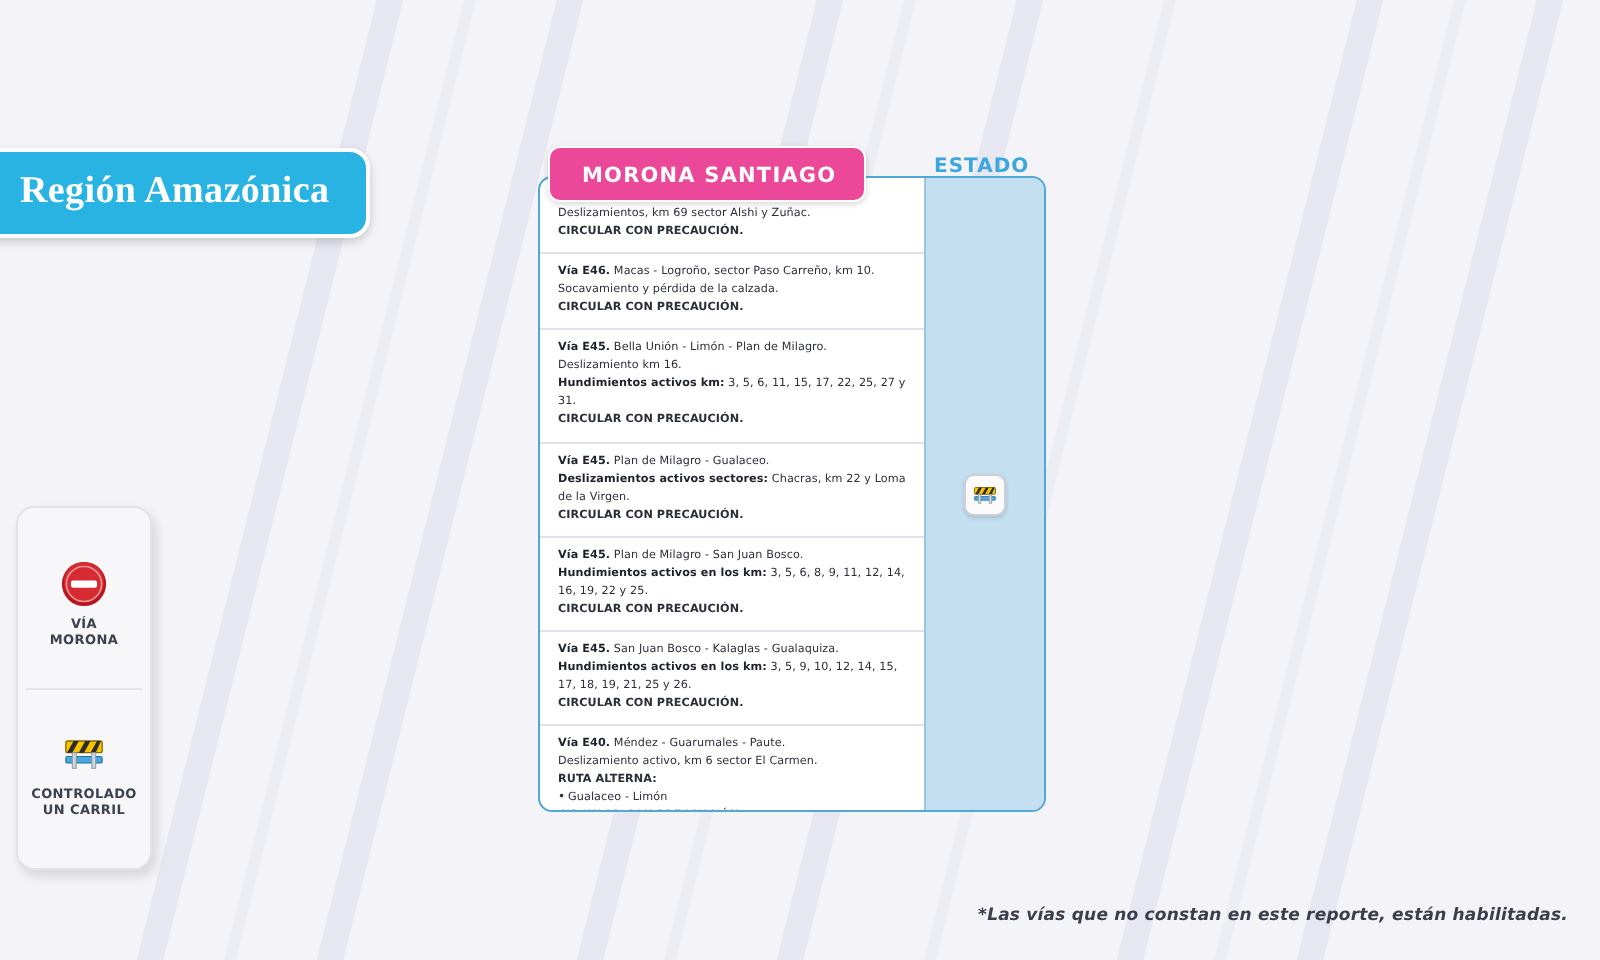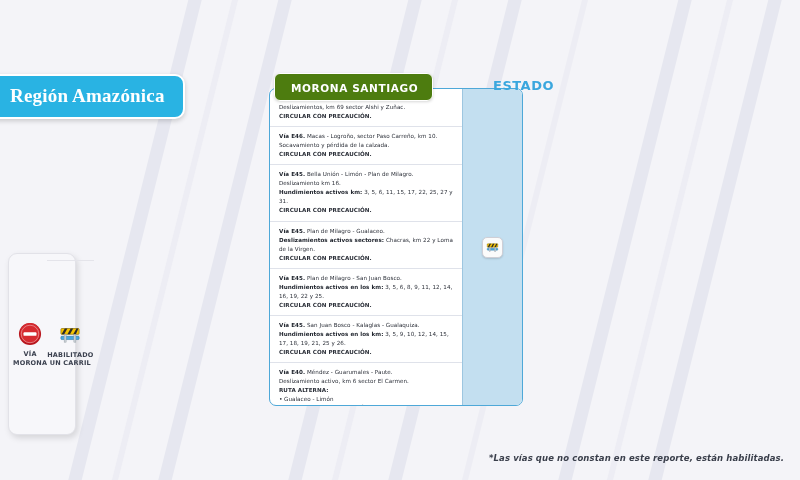--- a/index.html
+++ b/index.html
@@ -34,21 +34,21 @@
 
   
   #legend {
     position:absolute; left:8px; top:253px;
     width:68px; height:182px;
     background:#f7f7fa;
     border:1px solid #e2e2e8;
     border-radius:9px;
     box-shadow:2px 3px 6px rgba(0,0,0,.13);
     z-index:6;
-    display:flex; 
+    display:flex; flex-direction:column;
     padding:6px 4px;
   }
   .legend-item {
     flex:1;
     display:flex; flex-direction:column;
     align-items:center; justify-content:center;
     gap:3px;
   }
   .legend-item + .legend-item { border-top:1px solid #e4e4ea; }
   .legend-label {
@@ -103,38 +103,38 @@
     background:#fbfbfb;
     border:1px solid #cfcfd6;
     border-radius:5px;
     display:flex; align-items:center; justify-content:center;
     box-shadow:0 1px 2px rgba(0,0,0,.15);
   }
 
   
   #province-tab {
     position:absolute; left:274px; top:73px;
-    background:#4d7c0f;
+    background:#ec4899;
     border:1.5px solid #ffffff;
     border-radius:6px;
     padding:4px 14px 4px 16px;
     z-index:7;
     box-shadow:0 1px 3px rgba(0,0,0,.16);
   }
   #province-tab span {
     color:#ffffff; font-size:10.5px; font-weight:bold;
     letter-spacing:.6px;
     font-family:"DejaVu Sans", sans-serif;
     white-space:nowrap;
   }
 
   
   #estado-label {
-    position:absolute; left:493px; top:78px;
-    color:#3ba7de; font-size:13px; font-weight:bold;
+    position:absolute; left:467px; top:78px;
+    color:#3ba7de; font-size:10px; font-weight:bold;
     letter-spacing:.5px; z-index:7;
     font-family:"DejaVu Sans", sans-serif;
   }
 
   
   #footer-note {
     position:absolute; right:16px; bottom:17px;
     font-size:8.5px; font-style:italic; font-weight:bold;
     color:#3a3f4b; letter-spacing:.1px; z-index:6;
     font-family:"DejaVu Sans", sans-serif;
@@ -187,21 +187,21 @@
       <g fill="#2b2b2b">
         <polygon points="7,19 12,10 16,10 11,19"></polygon>
         <polygon points="16,19 21,10 25,10 20,19"></polygon>
         <polygon points="25,19 30,10 33,10 29,19"></polygon>
       </g>
       <rect x="6" y="22" width="28" height="5" rx="1.2" fill="#4aa8dd" stroke="#1d6e9c" stroke-width=".8"></rect>
       <rect x="11" y="19" width="3" height="12" fill="#cfd6dc" stroke="#8b949b" stroke-width=".7"></rect>
       <rect x="26" y="19" width="3" height="12" fill="#cfd6dc" stroke="#8b949b" stroke-width=".7"></rect>
     </svg>
     <div class="legend-label">
-      <span>HABILITADO</span><br>
+      <span>CONTROLADO</span><br>
       <span>UN CARRIL</span>
     </div>
   </div>
 
 </div>
 
 <div id="estado-label">ESTADO</div>
 
 <div id="card">
   <div id="rows-col">

